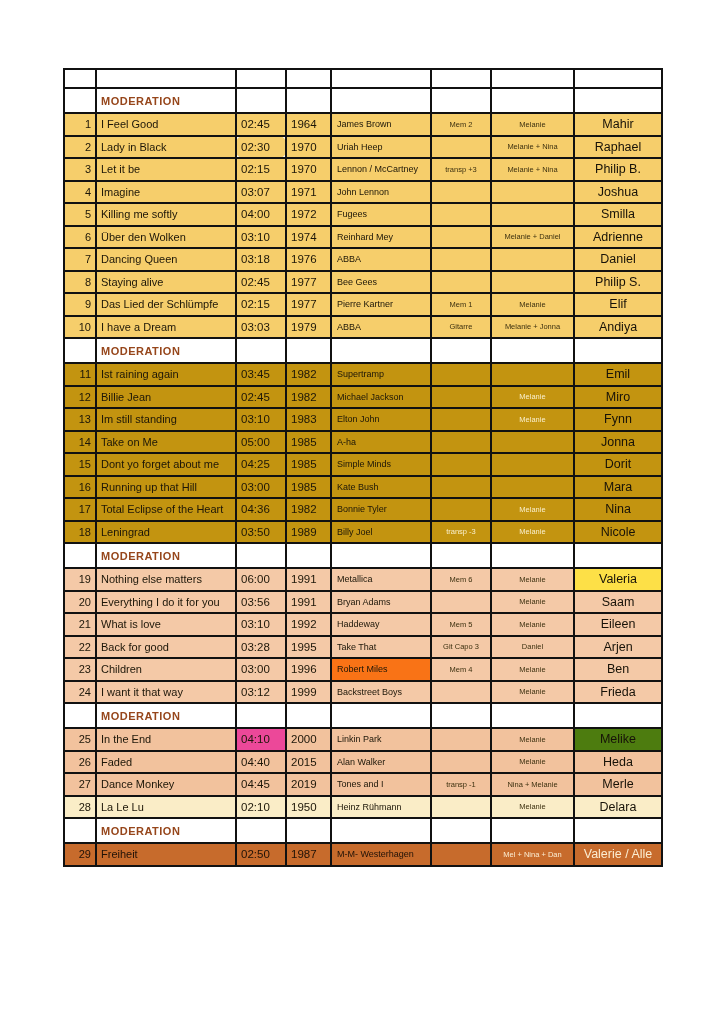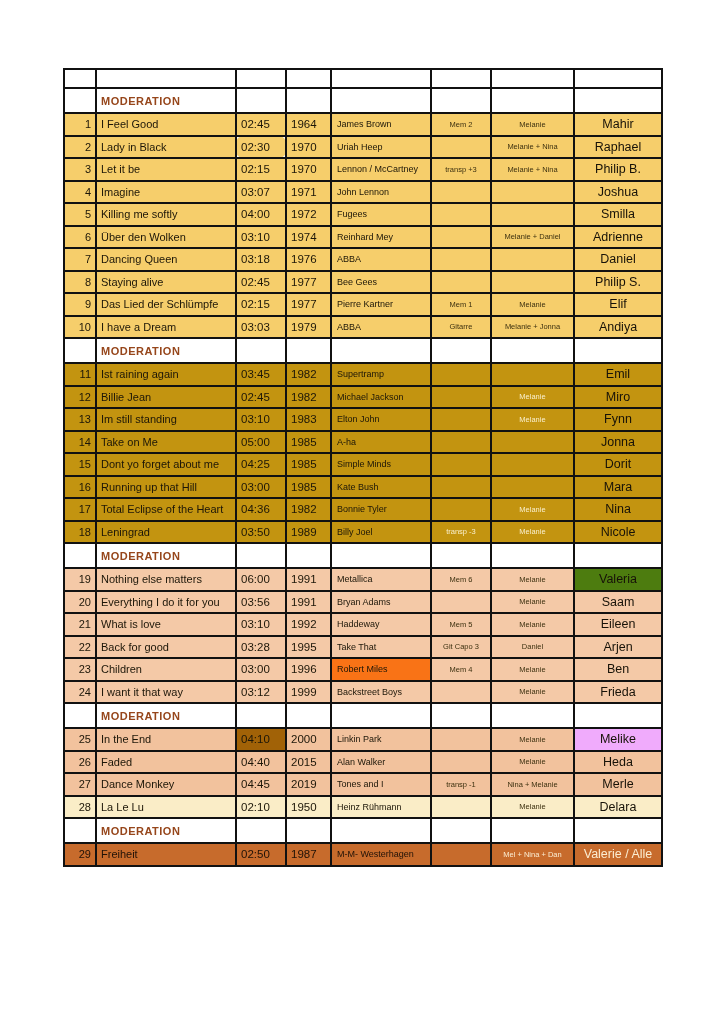--- a/index.html
+++ b/index.html
@@ -267,21 +267,21 @@
           <td class="c-name"></td>
         </tr>
         <tr class="data-row">
           <td class="c-num" style="background: rgb(244, 201, 167); color: rgb(28, 22, 8);">19</td>
           <td class="c-title" style="background: rgb(244, 201, 167); color: rgb(28, 22, 8);">Nothing else matters</td>
           <td class="c-dur" style="background: rgb(244, 201, 167); color: rgb(28, 22, 8);">06:00</td>
           <td class="c-year" style="background: rgb(244, 201, 167); color: rgb(28, 22, 8);">1991</td>
           <td class="c-artist" style="background: rgb(244, 201, 167); color: rgb(28, 22, 8);">Metallica</td>
           <td class="c-note" style="background: rgb(244, 201, 167); color: rgb(61, 49, 16);">Mem 6</td>
           <td class="c-singer" style="background: rgb(244, 201, 167); color: rgb(61, 49, 16);">Melanie</td>
-          <td class="c-name" style="background: #4d7c0f; color: rgb(23, 18, 8);">Valeria</td>
+          <td class="c-name" style="background: #fde047; color: rgb(23, 18, 8);">Valeria</td>
         </tr>
         <tr class="data-row">
           <td class="c-num" style="background: rgb(244, 201, 167); color: rgb(28, 22, 8);">20</td>
           <td class="c-title" style="background: rgb(244, 201, 167); color: rgb(28, 22, 8);">Everything I do it for you</td>
           <td class="c-dur" style="background: rgb(244, 201, 167); color: rgb(28, 22, 8);">03:56</td>
           <td class="c-year" style="background: rgb(244, 201, 167); color: rgb(28, 22, 8);">1991</td>
           <td class="c-artist" style="background: rgb(244, 201, 167); color: rgb(28, 22, 8);">Bryan Adams</td>
           <td class="c-note" style="background: rgb(244, 201, 167); color: rgb(61, 49, 16);"></td>
           <td class="c-singer" style="background: rgb(244, 201, 167); color: rgb(61, 49, 16);">Melanie</td>
           <td class="c-name" style="background: rgb(244, 201, 167); color: rgb(23, 18, 8);">Saam</td>
@@ -332,26 +332,26 @@
           <td class="c-dur"></td>
           <td class="c-year"></td>
           <td class="c-artist"></td>
           <td class="c-note"></td>
           <td class="c-singer"></td>
           <td class="c-name"></td>
         </tr>
         <tr class="data-row">
           <td class="c-num" style="background: rgb(242, 194, 157); color: rgb(28, 22, 8);">25</td>
           <td class="c-title" style="background: rgb(242, 194, 157); color: rgb(28, 22, 8);">In the End</td>
-          <td class="c-dur" style="background: #a16207; color: rgb(28, 22, 8);">04:10</td>
+          <td class="c-dur" style="background: #ec4899; color: rgb(28, 22, 8);">04:10</td>
           <td class="c-year" style="background: rgb(242, 194, 157); color: rgb(28, 22, 8);">2000</td>
           <td class="c-artist" style="background: rgb(242, 194, 157); color: rgb(28, 22, 8);">Linkin Park</td>
           <td class="c-note" style="background: rgb(242, 194, 157); color: rgb(61, 49, 16);"></td>
           <td class="c-singer" style="background: rgb(242, 194, 157); color: rgb(61, 49, 16);">Melanie</td>
-          <td class="c-name" style="background: #f0abfc; color: rgb(23, 18, 8);">Melike</td>
+          <td class="c-name" style="background: #4d7c0f; color: rgb(23, 18, 8);">Melike</td>
         </tr>
         <tr class="data-row">
           <td class="c-num" style="background: rgb(242, 194, 157); color: rgb(28, 22, 8);">26</td>
           <td class="c-title" style="background: rgb(242, 194, 157); color: rgb(28, 22, 8);">Faded</td>
           <td class="c-dur" style="background: rgb(242, 194, 157); color: rgb(28, 22, 8);">04:40</td>
           <td class="c-year" style="background: rgb(242, 194, 157); color: rgb(28, 22, 8);">2015</td>
           <td class="c-artist" style="background: rgb(242, 194, 157); color: rgb(28, 22, 8);">Alan Walker</td>
           <td class="c-note" style="background: rgb(242, 194, 157); color: rgb(61, 49, 16);"></td>
           <td class="c-singer" style="background: rgb(242, 194, 157); color: rgb(61, 49, 16);">Melanie</td>
           <td class="c-name" style="background: rgb(242, 194, 157); color: rgb(23, 18, 8); text-align: center;">Heda</td>

